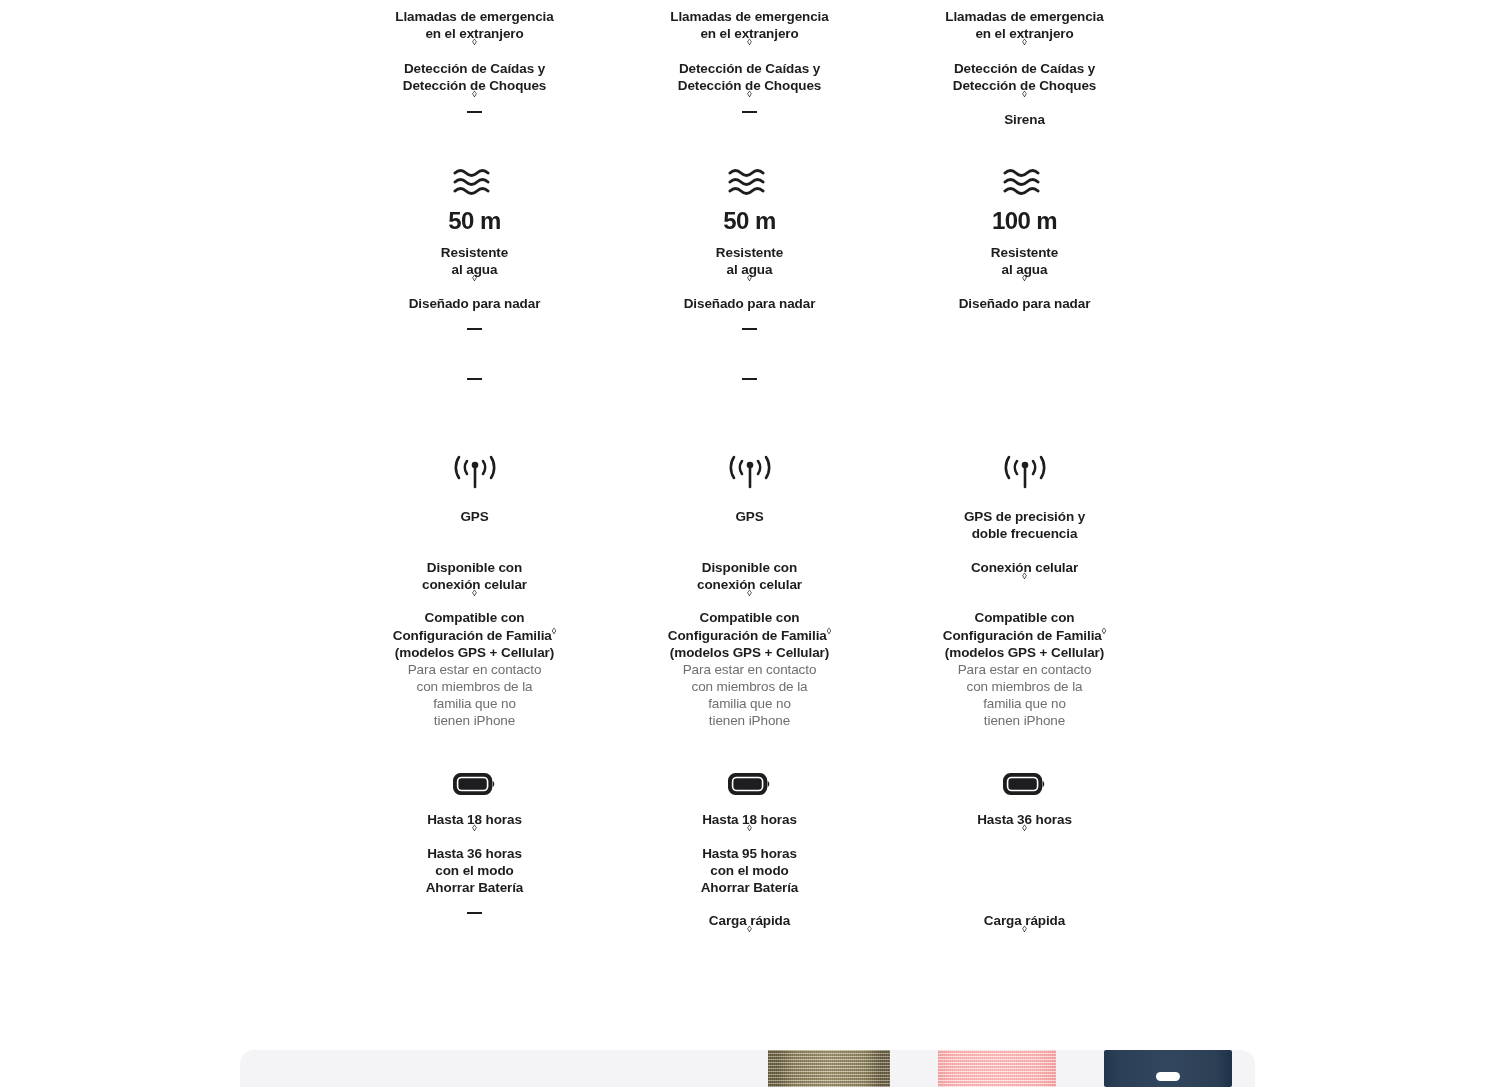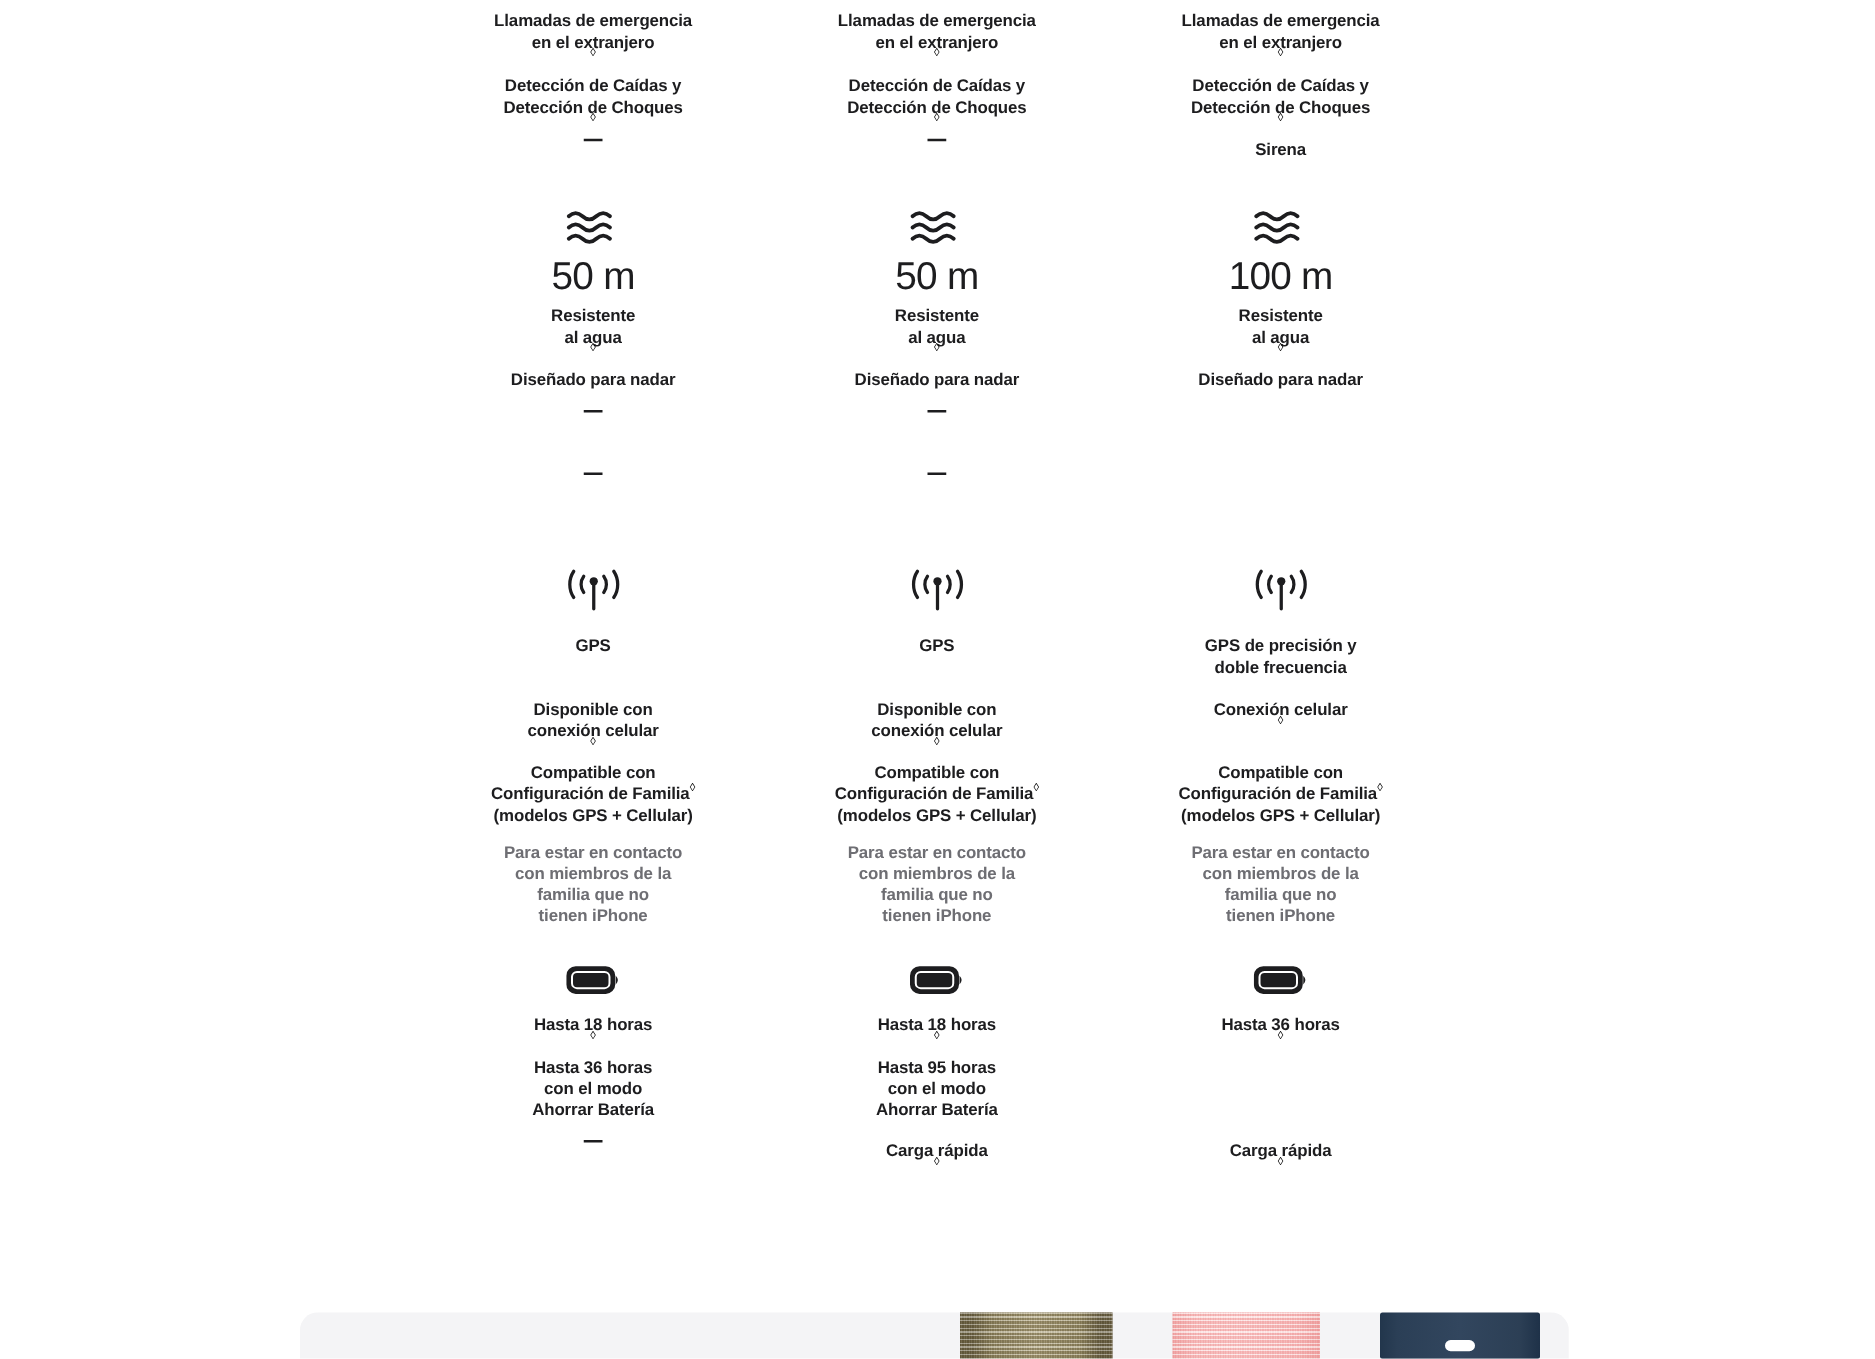--- a/index.html
+++ b/index.html
@@ -19,34 +19,33 @@
 
   .txt {
     font-size: 13.5px;
     line-height: 17px;
     color: #1d1d1f;
     font-weight: 700;
     letter-spacing: -0.1px;
     white-space: pre-line;
   }
   .txt.sub {
-    font-weight: 700;
+    font-weight: 400;
     color: #6e6e73;
-    margin-top: 12px;
   }
   .dash {
     display: inline-block;
     width: 15px;
     height: 2px;
     background: #1d1d1f;
   }
   .big {
-    font-size: 31px;
+    font-size: 24px;
     line-height: 30px;
-    font-weight: 400;
+    font-weight: 700;
     color: #1d1d1f;
     letter-spacing: -0.6px;
   }
   sup.dia {
     font-size: 9px;
     vertical-align: super;
     line-height: 0;
     font-weight: 400;
   }
 

